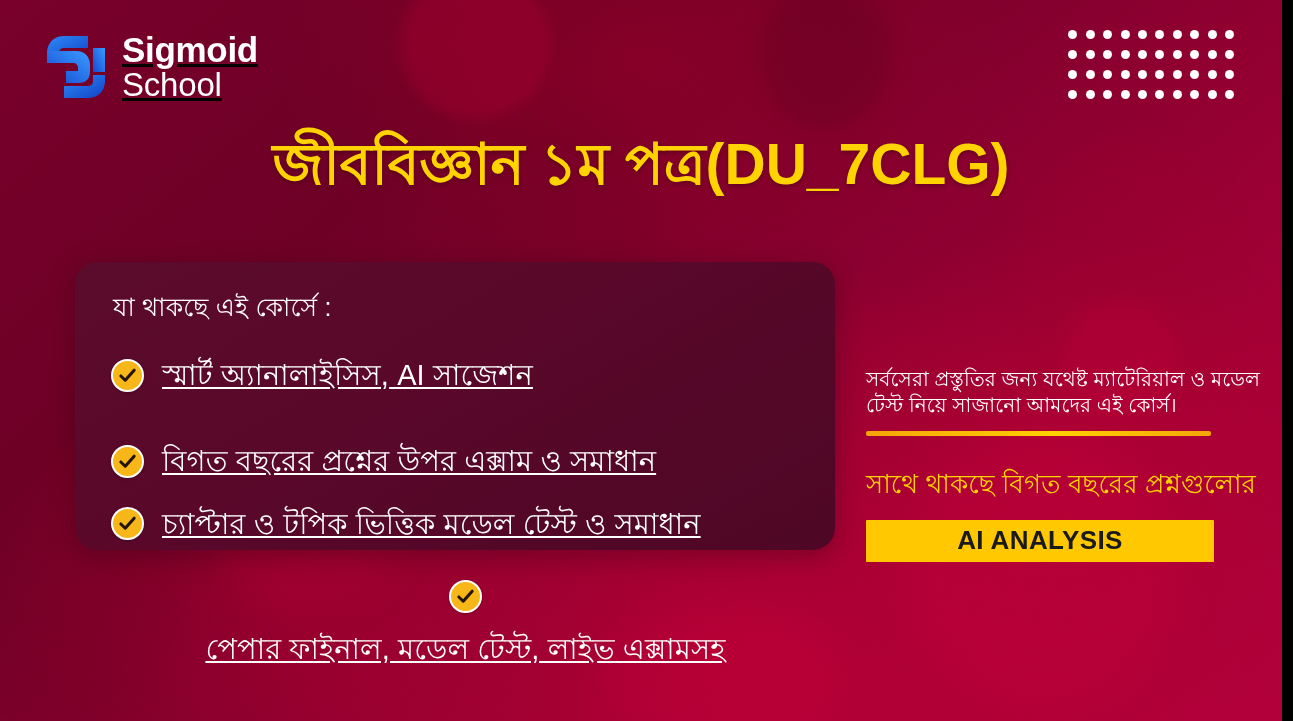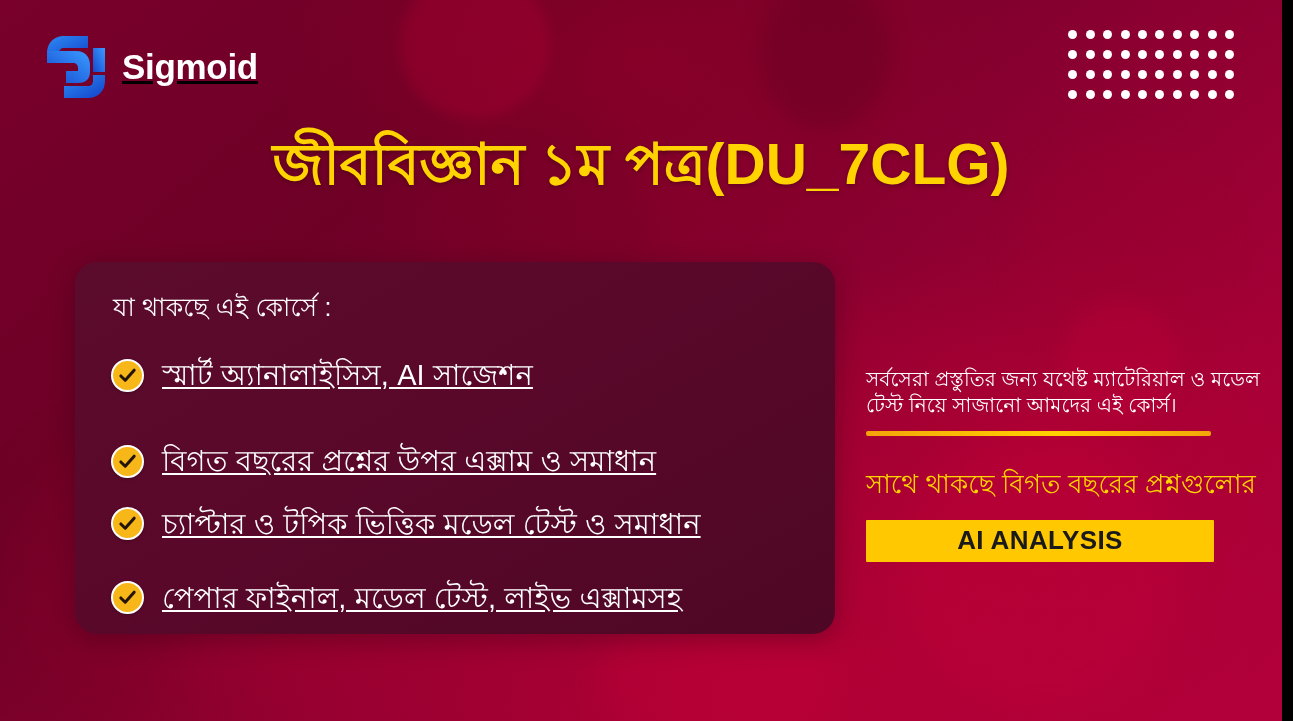--- a/index.html
+++ b/index.html
@@ -67,21 +67,21 @@
     color:#FFD300;
     letter-spacing:0px;
     line-height:1.15;
     text-shadow:0 2px 4px rgba(60,0,20,0.45);
   }
 
   
   #features-card {
     position:absolute;
     left:75px; top:262px;
-    width:760px; height:372px;
+    width:760px; height:288px;
     background:linear-gradient(150deg, #5b0b2b 0%, #59082a 45%, #4e0725 100%);
     border-radius:22px;
     box-shadow:0 6px 26px rgba(40,0,18,0.35);
     padding:26px 15px 0 30px;
   }
   #features-heading {
     font-size:25px;
     color:#ffffff;
     margin-left:8px;
     margin-bottom:12px;
@@ -90,21 +90,21 @@
   #features-list { list-style:none; position:relative; }
   .feature-item {
     display:flex;
     align-items:center;
     gap:18px;
     margin-left:6px;
   }
   .feature-item.gap-a { margin-top:26px; }
   .feature-item.gap-b { margin-top:50px; }
   .feature-item.gap-c { margin-top:26px; }
-  .feature-item.gap-d { margin-top:38px; }
+  .feature-item.gap-d { margin-top:38px;flex-direction:column; }
 
   .check-icon {
     flex:0 0 auto;
     width:33px; height:33px; border-radius:50%;
     background:#F7B718;
     border:2.5px solid #ffffff;
     display:flex; align-items:center; justify-content:center;
     box-shadow:0 1px 3px rgba(0,0,0,0.25);
   }
   .check-icon svg { width:19px; height:19px; display:block; }
@@ -187,20 +187,21 @@
           </linearGradient>
         </defs>
         <path d="M44 6 H20 C10 6 3 13 3 23 v6 h12 v-6 c0-3 2-5 5-5 h24 z" fill="url(#lgA)"></path>
         <path d="M3 33 h26 c3 0 5 2 5 5 v3 H22 v12 h12 c10 0 12-6 12-12 v-6 c0-8-5-14-14-14 H3 z" fill="url(#lgB)"></path>
         <path d="M20 68 h24 c10 0 17-7 17-17 v-6 H49 v6 c0 3-2 5-5 5 H20 z" fill="url(#lgA)"></path>
         <rect x="49" y="18" width="12" height="24" fill="url(#lgB)"></rect>
       </svg>
     </span>
     <span id="logo-text">
       <span id="logo-line1">Sigmoid</span>
+      <span id="logo-line2">School</span>
     </span>
   </div>
 
   <div id="dot-grid">
     <i></i>
       <i></i>
       <i></i>
       <i></i>
       <i></i>
       <i></i>

